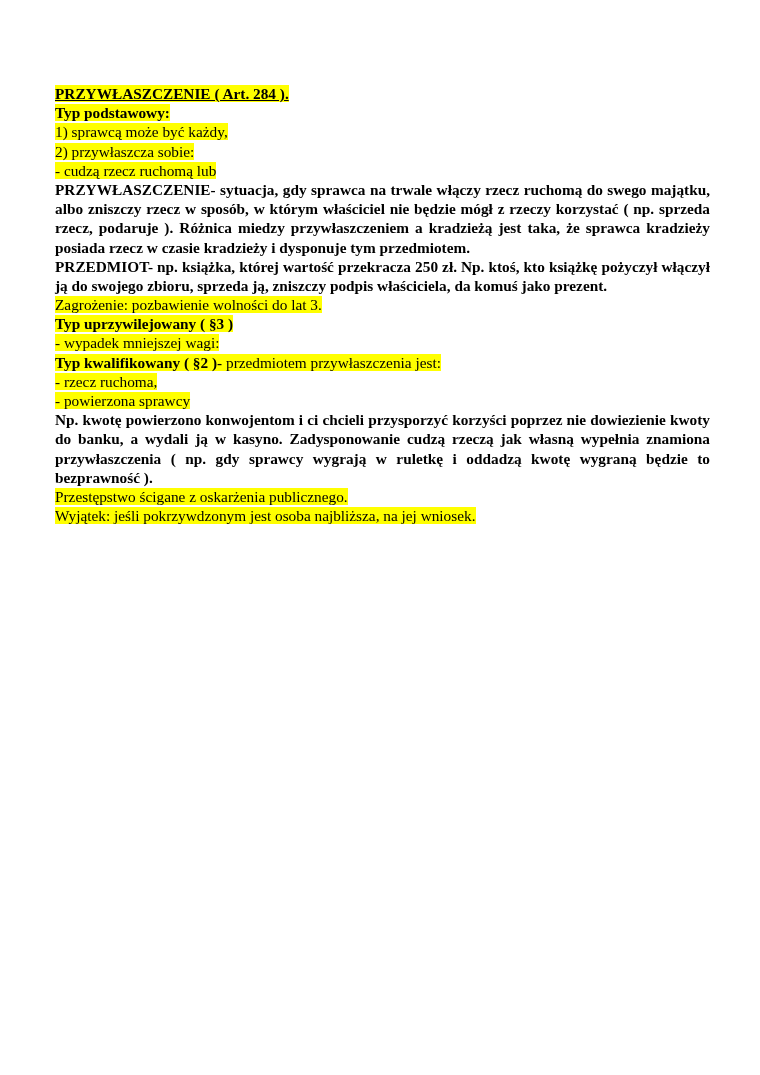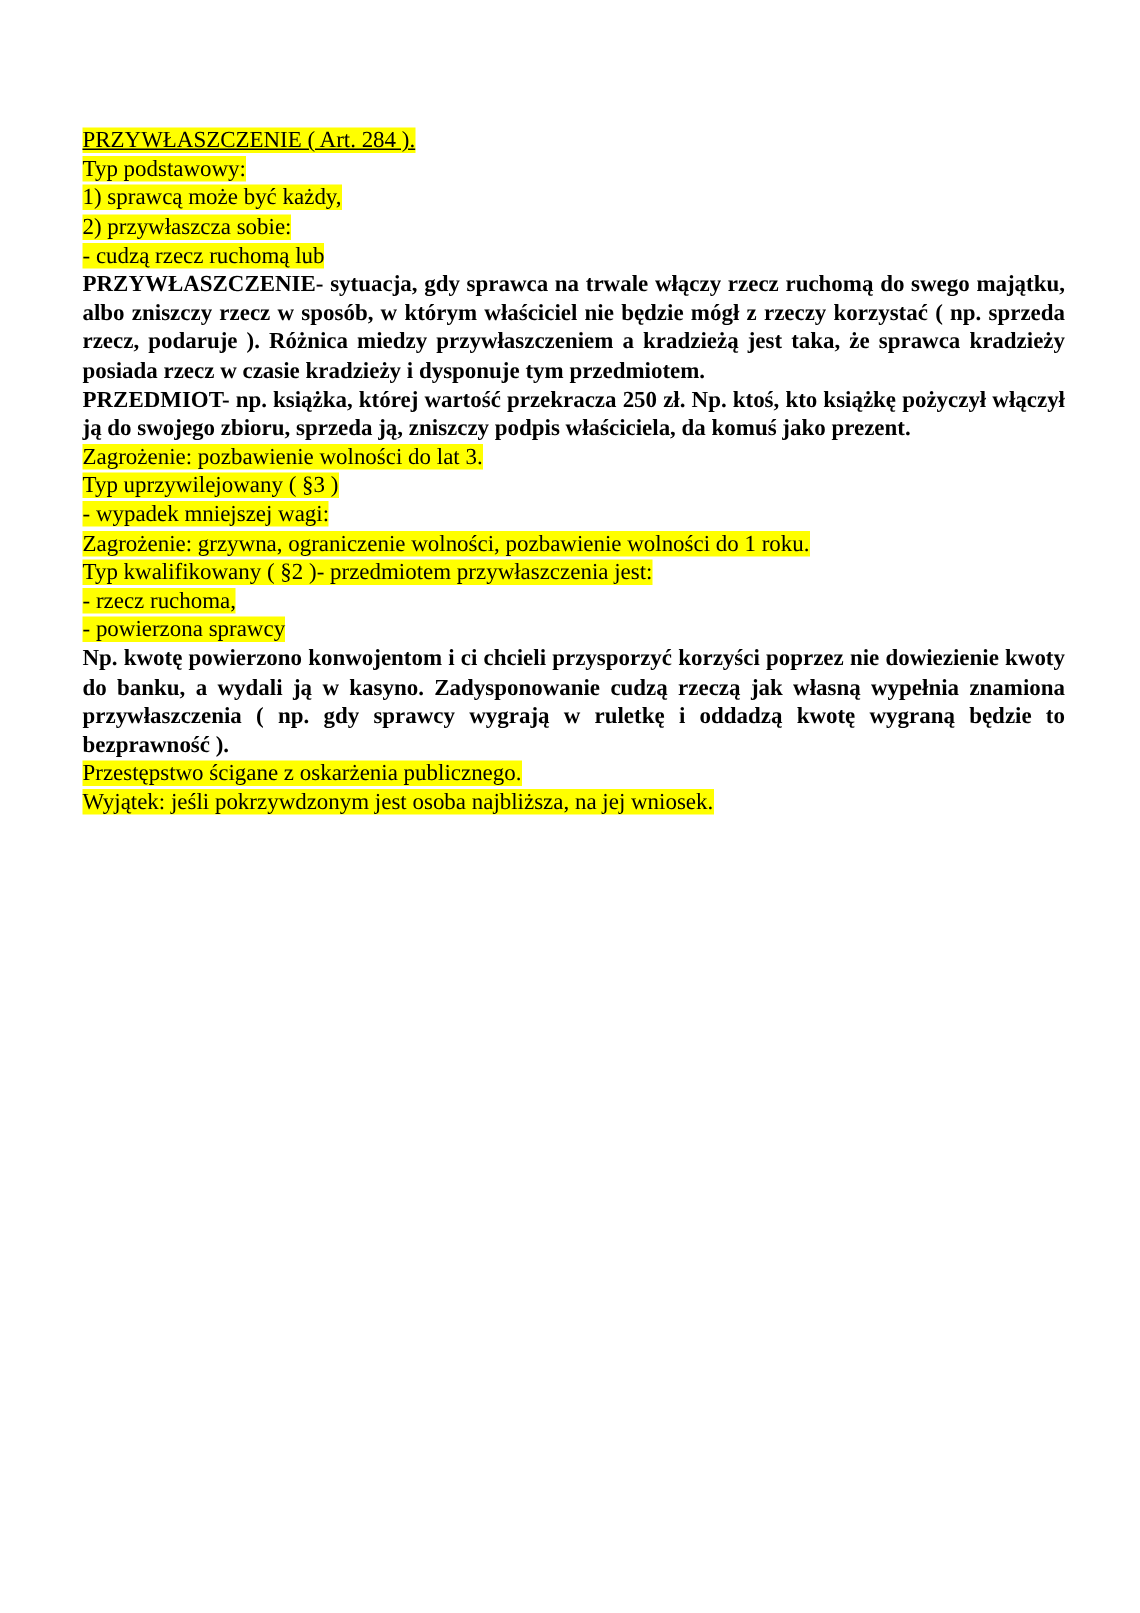--- a/index.html
+++ b/index.html
@@ -26,21 +26,21 @@
     top: 84px;
     width: 655px;
   }
   .line {
     font-size: 15.3px;
     line-height: 1.255;
     margin: 0;
     padding: 0;
   }
   .b {
-    font-weight: normal;
+    font-weight: bold;
   }
   .u {
     text-decoration: underline;
   }
   .para {
     font-size: 15.3px;
     line-height: 1.255;
     text-align: justify;
     margin: 0;
     padding: 0;
@@ -73,21 +73,20 @@
     <p class="para">PRZYWŁASZCZENIE- sytuacja, gdy sprawca na trwale włączy rzecz ruchomą do swego majątku, albo zniszczy rzecz w sposób, w którym właściciel nie będzie mógł z rzeczy korzystać ( np. sprzeda rzecz, podaruje ). Różnica miedzy przywłaszczeniem a kradzieżą jest taka, że sprawca kradzieży posiada rzecz w czasie kradzieży i dysponuje tym przedmiotem.</p>
 
     <p class="para">PRZEDMIOT- np. książka, której wartość przekracza 250 zł. Np. ktoś, kto książkę pożyczył włączył ją do swojego zbioru, sprzeda ją, zniszczy podpis właściciela, da komuś jako prezent.</p>
 
     <div class="line"><span class="hlspan">Zagrożenie: pozbawienie wolności do lat 3.</span></div>
 
     <div class="line"><span class="hlspan b">Typ uprzywilejowany ( §3 )</span></div>
 
     <div class="line"><span class="hlspan">- wypadek mniejszej wagi:</span></div>
 
-    <div class="line"><span class="hlspan">Zagrożenie: grzywna, ograniczenie wolności, pozbawienie wolności do 1 roku.</span></div>
 
     <div class="line"><span class="hlspan"><span class="b">Typ kwalifikowany ( §2 )-</span><span> przedmiotem przywłaszczenia jest:</span></span></div>
 
     <div class="line"><span class="hlspan">- rzecz ruchoma,</span></div>
 
     <div class="line"><span class="hlspan">- powierzona sprawcy</span></div>
 
     <p class="para">Np. kwotę powierzono konwojentom i ci chcieli przysporzyć korzyści poprzez nie dowiezienie kwoty do banku, a wydali ją w kasyno. Zadysponowanie cudzą rzeczą jak własną wypełnia znamiona przywłaszczenia ( np. gdy sprawcy wygrają w ruletkę i oddadzą kwotę wygraną będzie to bezprawność ).</p>
 
 

